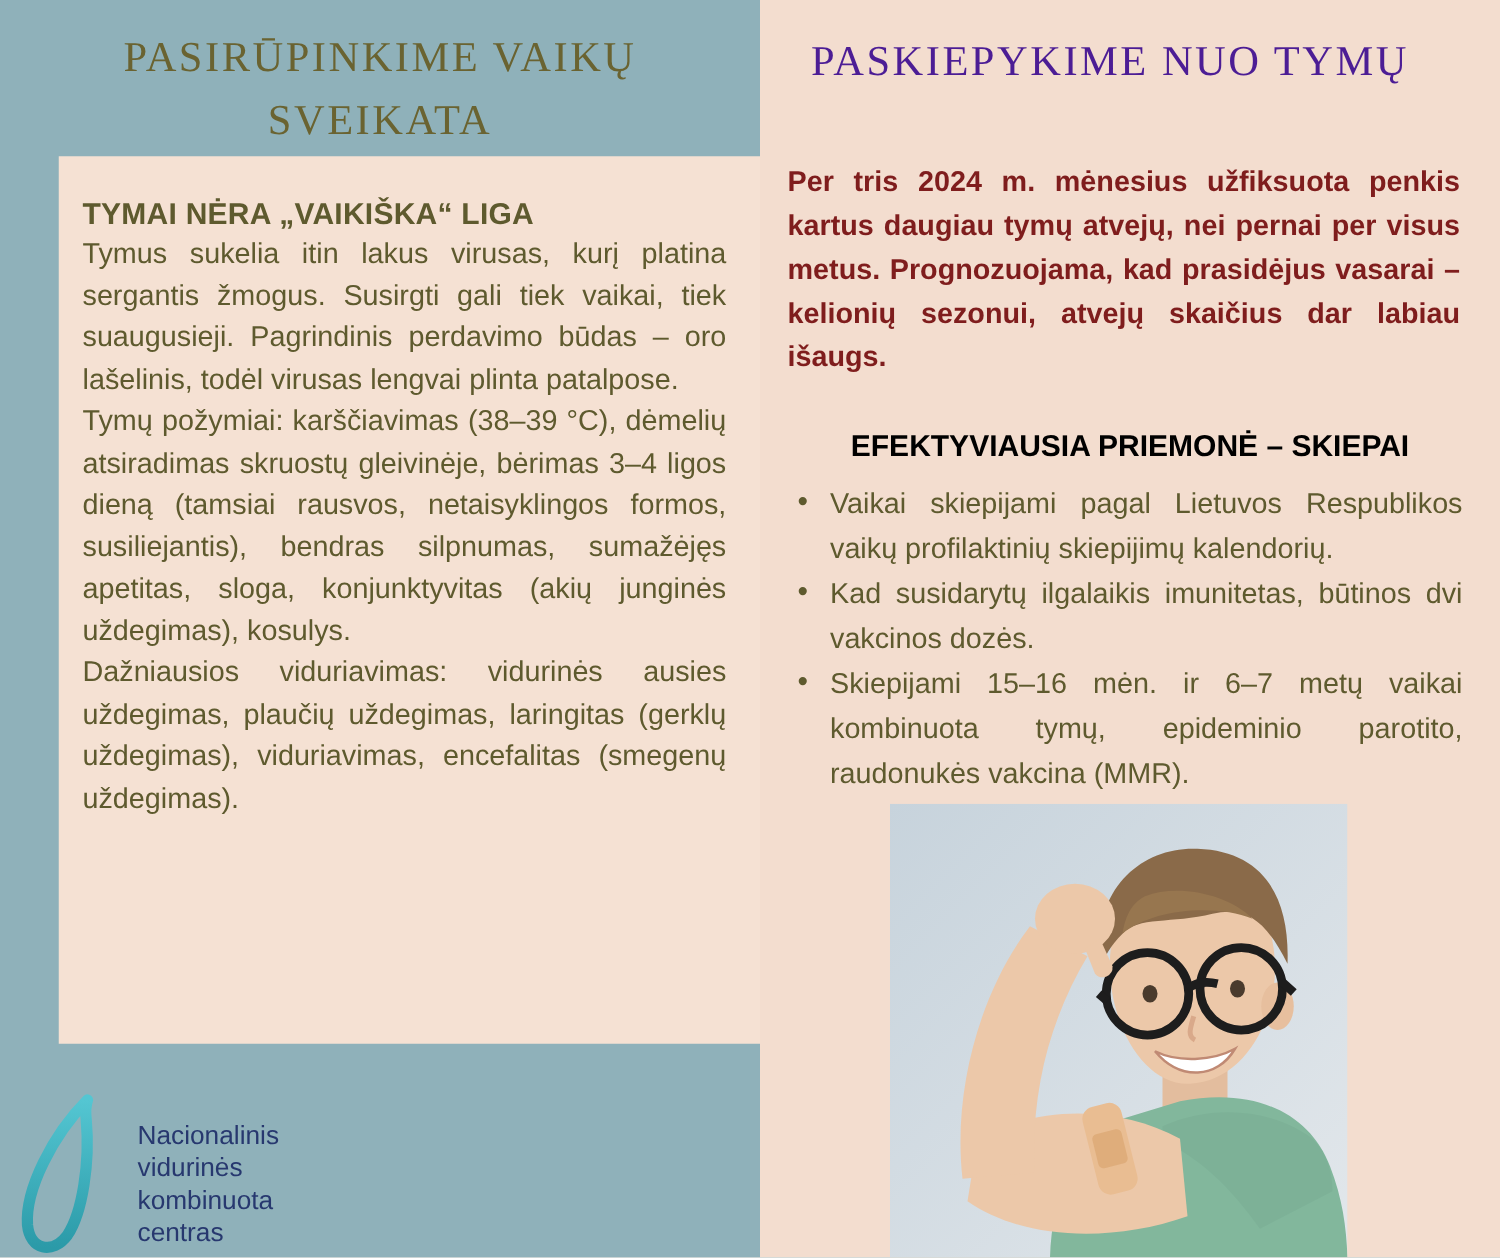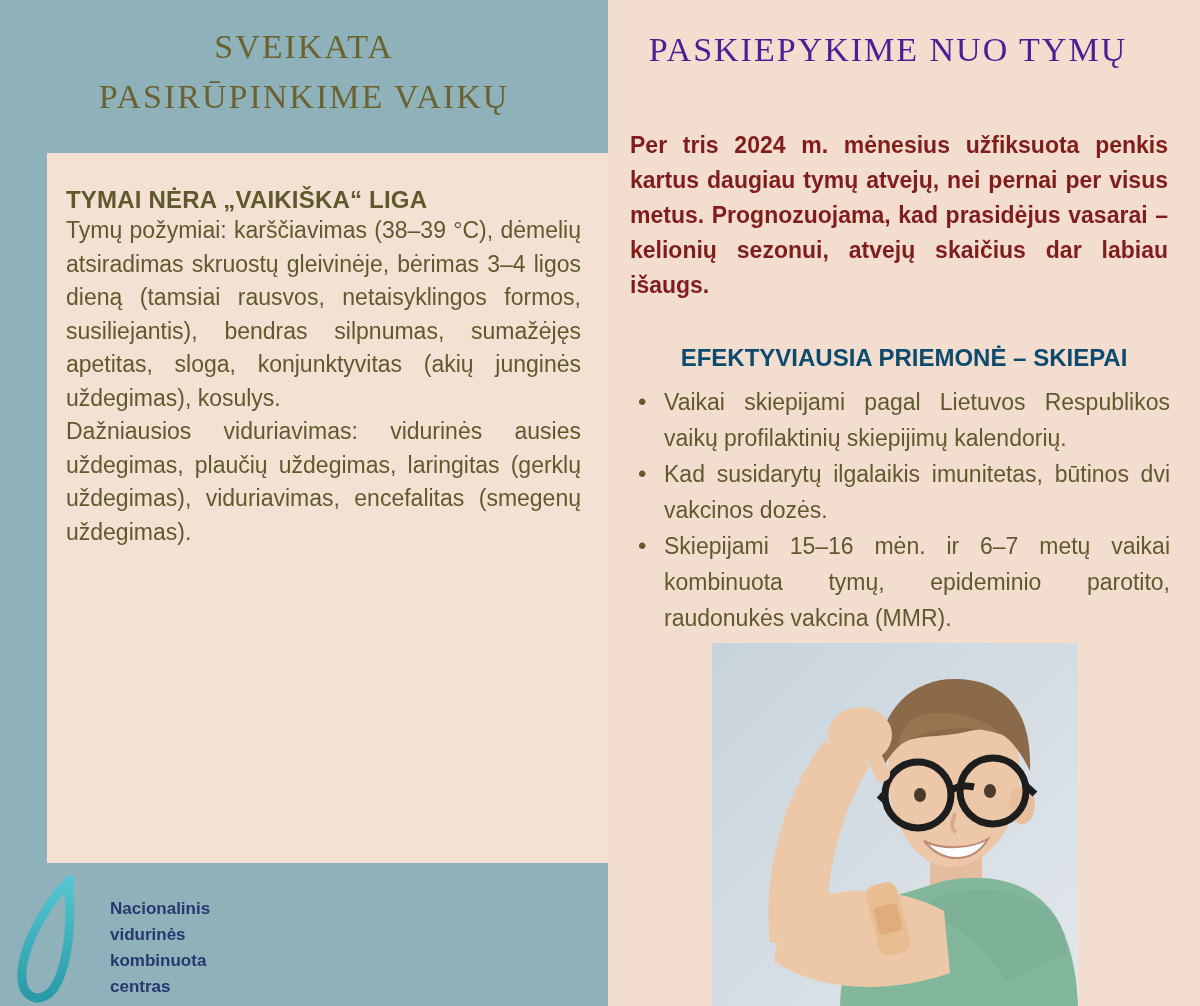--- a/index.html
+++ b/index.html
@@ -9,74 +9,75 @@
   }
   
   .left-col{position:absolute;left:0;top:0;width:608px;height:1006px;background:#8fb1ba;}
   .big-title{
     position:absolute;top:22px;left:0;width:608px;text-align:center;
     font-family:"Liberation Serif",serif;font-weight:400;
     font-size:34px;line-height:50px;color:#6a6331;letter-spacing:2px;
   }
   .panel{
     position:absolute;left:47px;top:125px;width:561px;height:710px;
-    background:#f5e1d3;box-sizing:border-box;padding:33px 27px 0 19px;color:#5e5a2e;margin-top:28px;
+    background:#f5e1d3;box-sizing:border-box;padding:33px 27px 0 19px;color:#5e5a2e;
   }
   .panel-heading{font-size:24px;font-weight:bold;letter-spacing:.2px;}
   .panel p{font-size:23px;line-height:33.5px;text-align:justify;margin:0;}
   .para1{margin-top:30px;}
   .para2{margin-top:28px;}
   .para3{margin-top:33px;}
   .panel strong{font-weight:normal;}
   
   .logo-swoosh{position:absolute;left:8px;top:874px;width:84px;height:132px;}
   .logo-text{
     position:absolute;left:110px;top:896px;color:#27386f;
-    font-size:17px;line-height:26px;font-weight:700;
+    font-size:21px;line-height:26px;font-weight:400;
   }
   .footer-note{
     position:absolute;left:298px;top:916px;color:#27386f;
     font-size:24px;line-height:41px;white-space:pre-wrap;
   }
   
   .right-col{position:absolute;left:608px;top:0;width:592px;height:1006px;background:#f3ddcf;}
   .right-title{
     position:absolute;top:28px;left:16px;width:528px;text-align:center;
     font-family:"Liberation Serif",serif;font-weight:400;
     font-size:34px;line-height:44px;color:#4c1d95;letter-spacing:2px;
   }
   .intro{
     position:absolute;left:22px;top:128px;width:538px;
     font-size:23px;font-weight:bold;line-height:35px;text-align:justify;color:#7f1d1d;margin:0;
   }
   .subheading{
     position:absolute;left:0;top:344px;width:592px;text-align:center;
-    font-size:24px;font-weight:bold;color:#0c4a6e;
+    font-size:24px;font-weight:bold;color:#000000;
   }
   .bullets{position:absolute;left:26px;top:384px;width:536px;color:#5e5a2e;}
   .bullet{display:flex;align-items:flex-start;}
   .bullet .dot{flex:0 0 26px;font-size:24px;line-height:36px;padding-left:4px;}
   .bullet .btxt{flex:1;font-size:23px;line-height:36px;text-align:justify;}
   .photo{position:absolute;left:104px;top:643px;width:366px;height:363px;}
 </style>
 </head>
 <body>
 
 <div class="poster">
 
   <div class="left-col">
 
     <div class="big-title">
+      <div>PASIRŪPINKIME VAIKŲ</div>
       <div>SVEIKATA</div>
-      <div>PASIRŪPINKIME VAIKŲ</div>
     </div>
 
     <div class="panel">
       <div class="panel-heading">TYMAI NĖRA „VAIKIŠKA“ LIGA</div>
 
+      <p class="para1">Tymus sukelia itin lakus virusas, kurį platina sergantis žmogus. Susirgti gali tiek vaikai, tiek suaugusieji. Pagrindinis perdavimo būdas – oro lašelinis, todėl virusas lengvai plinta patalpose.</p>
 
       <p class="para2"><strong>Tymų požymiai:</strong><span> karščiavimas (38–39 °C), dėmelių atsiradimas skruostų gleivinėje, bėrimas 3–4 ligos dieną (tamsiai rausvos, netaisyklingos formos, susiliejantis), bendras silpnumas, sumažėjęs apetitas, sloga, konjunktyvitas (akių junginės uždegimas), kosulys.</span></p>
 
       <p class="para3"><strong>Dažniausios viduriavimas:</strong><span> vidurinės ausies uždegimas, plaučių uždegimas, laringitas (gerklų uždegimas), viduriavimas, encefalitas (smegenų uždegimas).</span></p>
     </div>
 
     <svg class="logo-swoosh" viewBox="0 0 84 132" aria-hidden="true">
       <defs>
         <linearGradient id="lg" x1="0" y1="0" x2="0" y2="1">
           <stop offset="0" stop-color="#54c6d2"></stop>

